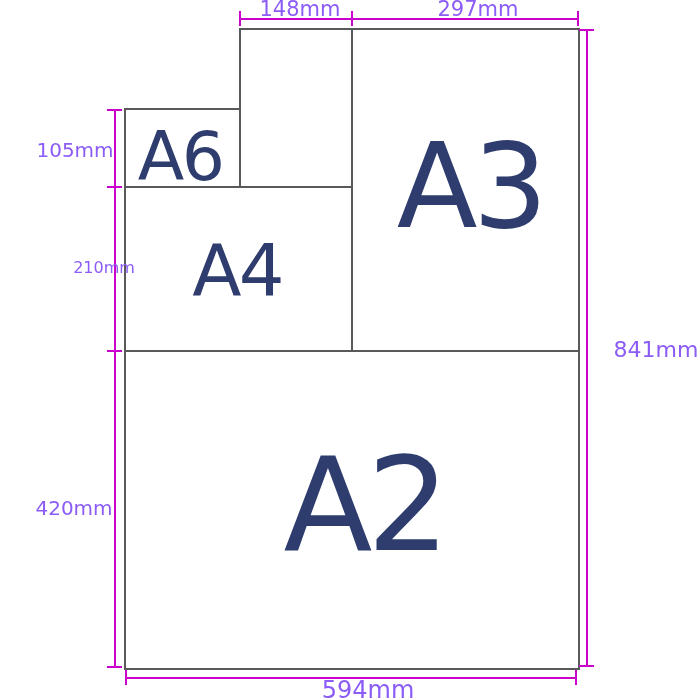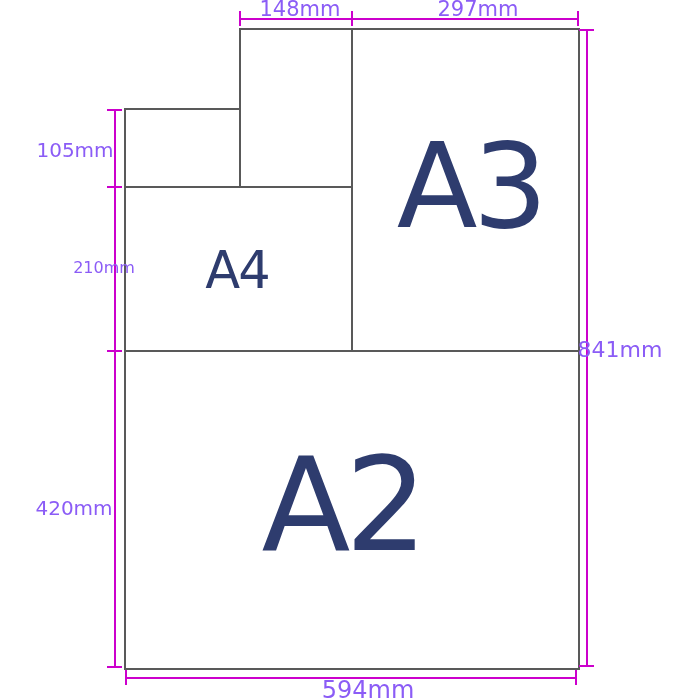--- a/index.html
+++ b/index.html
@@ -55,25 +55,26 @@
   <div class="tick-h" style="left:107px;top:666px;"></div>
 
   <div class="ml v" style="left:586px;top:29px;height:638px;"></div>
   <div class="tick-h" style="left:579px;top:29px;"></div>
   <div class="tick-h" style="left:579px;top:665px;"></div>
 
   <div class="ml h" style="left:125px;top:677px;width:452px;"></div>
   <div class="tick-v" style="left:125px;top:670px;"></div>
   <div class="tick-v" style="left:575px;top:670px;"></div>
 
-  <div class="plabel" style="left:342px;top:505px;font-size:130px;">A2</div>
+  <div class="plabel" style="left:364px;top:505px;font-size:130px;">A2</div>
   <div class="plabel" style="left:470px;top:186px;font-size:118px;">A3</div>
-  <div class="plabel" style="left:237px;top:270px;font-size:51px;">A4</div>
+  <div class="plabel" style="left:237px;top:270px;font-size:72px;">A4</div>
+  <div class="plabel" style="left:180px;top:157px;font-size:68px;">A6</div>
 
   <div class="dlabel" style="left:300px;top:9px;font-size:21px;">148mm</div>
   <div class="dlabel" style="left:478px;top:9px;font-size:21px;">297mm</div>
   <div class="dlabel" style="left:75px;top:150px;font-size:20px;">105mm</div>
   <div class="dlabel" style="left:73px;top:268px;font-size:16px;margin-left:31px;">210mm</div>
   <div class="dlabel" style="left:74px;top:508px;font-size:20px;">420mm</div>
-  <div class="dlabel" style="left:620px;top:350px;font-size:22px;">841mm</div>
+  <div class="dlabel" style="left:656px;top:350px;font-size:22px;">841mm</div>
   <div class="dlabel" style="left:368px;top:690px;font-size:24px;">594mm</div>
 
 </div>
 
 </body></html>

